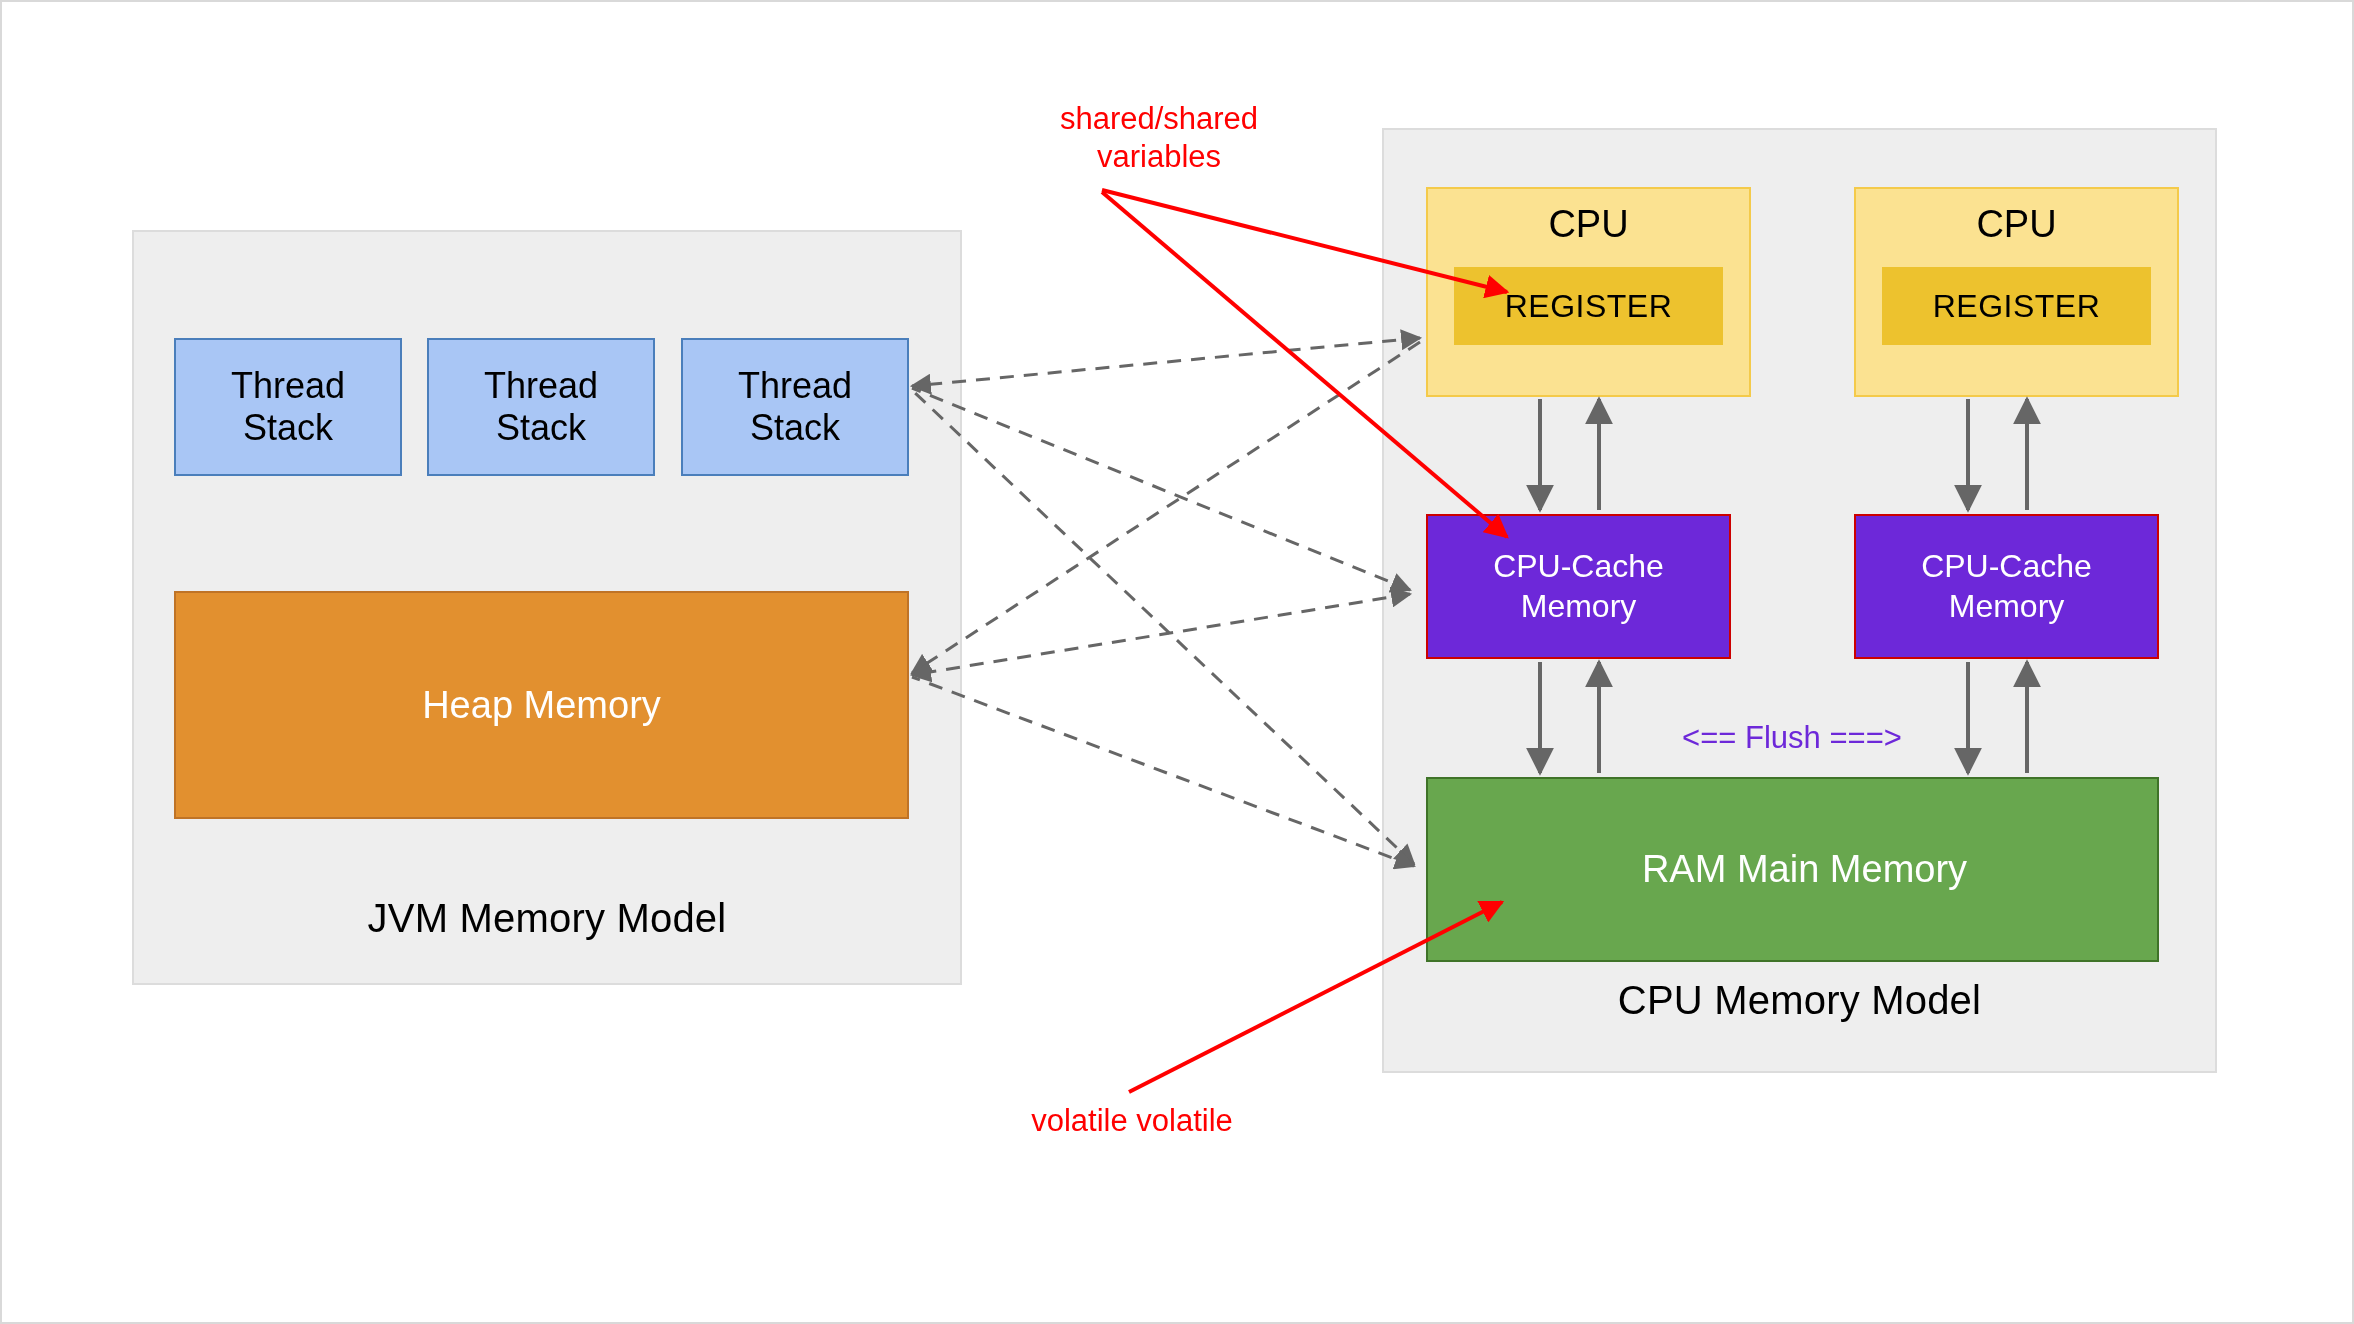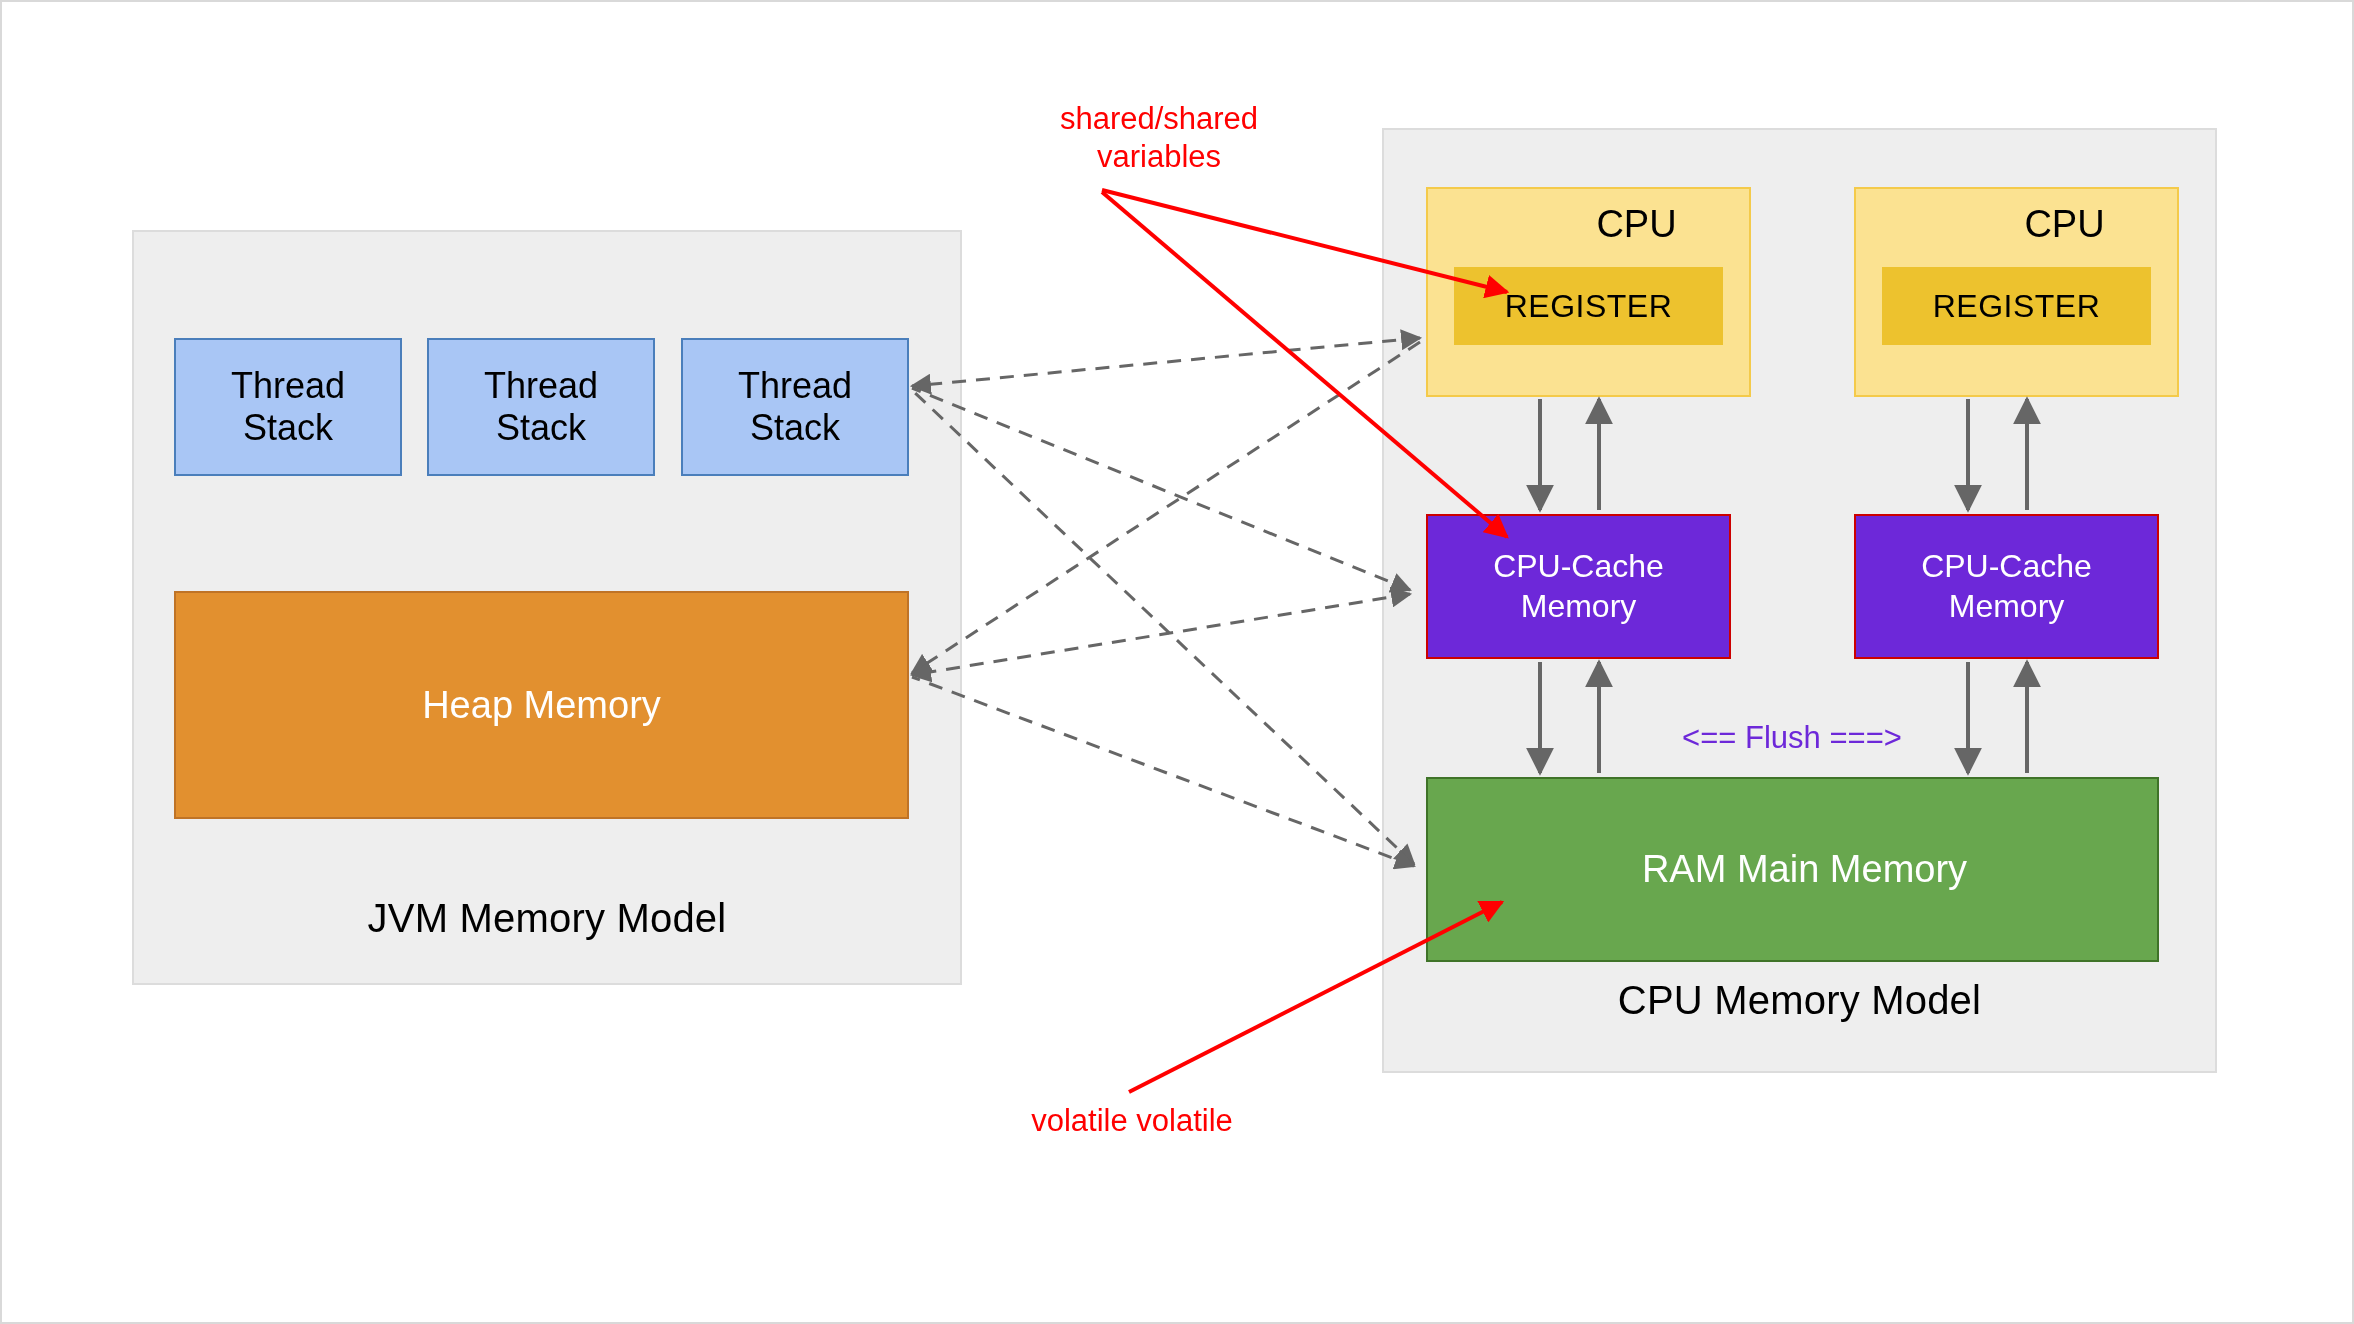--- a/index.html
+++ b/index.html
@@ -94,21 +94,20 @@
   #cpu-box-0 { left: 1424px; }
   #cpu-box-1 { left: 1852px; }
   .cpu-label {
     position: absolute;
     top: 14px;
     left: 0;
     width: 100%;
     text-align: center;
     font-size: 38px;
     color: #000000;
-    padding-left: 48px;
   }
   .register-box {
     position: absolute;
     left: 26px;
     top: 78px;
     right: 26px;
     height: 78px;
     background: #edc22e;
     display: flex;
     align-items: center;

